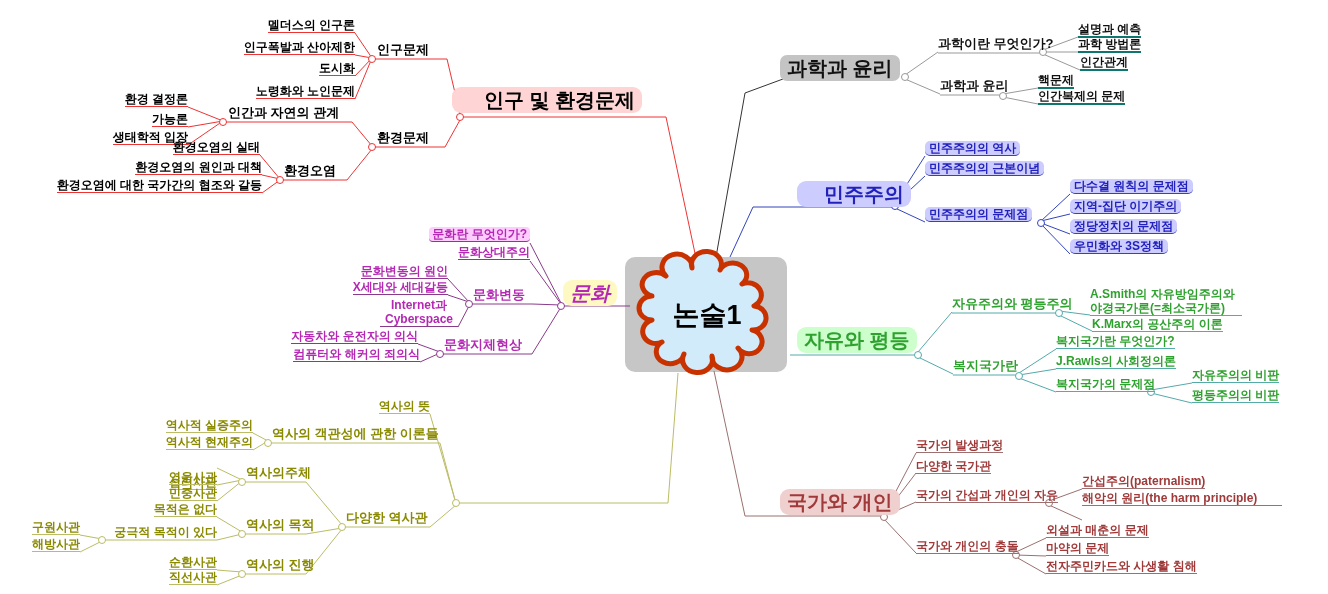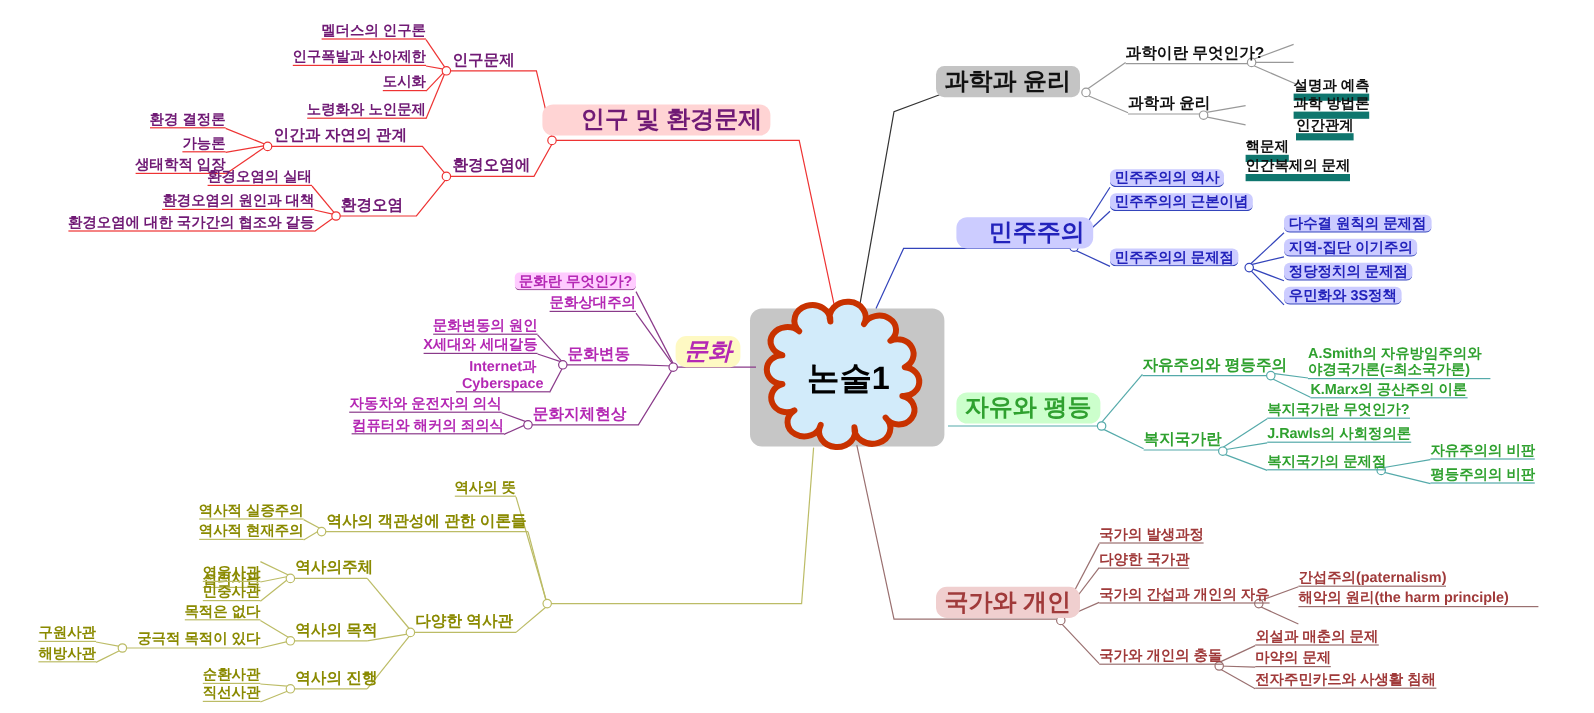--- a/index.html
+++ b/index.html
@@ -6,23 +6,23 @@
   #map{position:relative;width:1328px;height:594px;background:#fff;overflow:hidden;
        font-family:"Liberation Sans","DejaVu Sans",sans-serif;}
   #lines{position:absolute;left:0;top:0;width:1328px;height:594px;}
   .lbl{position:absolute;font-weight:bold;font-size:12px;line-height:14px;white-space:nowrap;z-index:3;}
   .node{font-size:13px;line-height:15px;}
   .title{font-size:20px;line-height:24px;padding:1px 7px;border-radius:9px;}
   .ra{text-align:right;}
   .wrap{white-space:normal;}
   .ctr{text-align:center;}
   
-  .b-pop{color:#701a75;} .b-pop.u{border-bottom:1px solid #EE3333;}
+  .b-pop{color:#000000;} .b-pop.u{border-bottom:1px solid #EE3333;}
   .bg-pop{background:#FFD4D4;padding-left:32px;}
-  .b-sci{color:#111111;} .b-sci.u{border-bottom:6px solid #0f766e;margin-top:42px;}
+  .b-sci{color:#111111;} .b-sci.u{border-bottom:2px solid #0f766e;}
   .bg-sci{background:#C4C4C4;border-radius:7px;}
   .b-dem{color:#2222BB;padding-left:27px;} .b-dem.u{border-bottom:1px solid #3344BB;}
   .bg-dem{background:#CCCCFF;padding:0 4px;border-radius:5px;}
   .b-fre{color:#2FA12F;} .b-fre.u{border-bottom:1px solid #55AAAA;}
   .bg-fre{background:#CCFFCC;}
   .b-sta{color:#A03A3A;} .b-sta.u{border-bottom:1px solid #9A7070;}
   .bg-sta{background:#F0CFCF;}
   .b-cul{color:#B428B4;} .b-cul.u{border-bottom:1px solid #8A3A8A;}
   .bg-cul{background:#fef9c3;font-style:italic;}
   .bg-cul-s{background:#FFCCFF;padding:0 3px;border-radius:4px;}
@@ -192,21 +192,21 @@
   </svg>
 
   <div id="center-label">논술1</div>
 
   <div class="lbl title b-pop bg-pop" style="left:452px;top:87px">인구 및 환경문제</div>
   <div class="lbl node b-pop" style="left:377px;top:42px">인구문제</div>
   <div class="lbl b-pop u ra" style="right:973px;top:18px">멜더스의 인구론</div>
   <div class="lbl b-pop u ra" style="right:973px;top:40px">인구폭발과 산아제한</div>
   <div class="lbl b-pop u ra" style="right:973px;top:61px">도시화</div>
   <div class="lbl b-pop u ra" style="right:973px;top:84px">노령화와 노인문제</div>
-  <div class="lbl node b-pop" style="left:377px;top:130px">환경오염에</div>
+  <div class="lbl node b-pop" style="left:377px;top:130px">환경문제</div>
   <div class="lbl node b-pop" style="left:228px;top:105px">인간과 자연의 관계</div>
   <div class="lbl b-pop u ra" style="right:1140px;top:92px">환경 결정론</div>
   <div class="lbl b-pop u ra" style="right:1140px;top:112px">가능론</div>
   <div class="lbl b-pop u ra" style="right:1140px;top:130px">생태학적 입장</div>
   <div class="lbl node b-pop" style="left:284px;top:163px">환경오염</div>
   <div class="lbl b-pop u ra" style="right:1068px;top:140px">환경오염의 실태</div>
   <div class="lbl b-pop u ra" style="right:1066px;top:160px">환경오염의 원인과 대책</div>
   <div class="lbl b-pop u ra" style="right:1066px;top:178px">환경오염에 대한 국가간의 협조와 갈등</div>
 
   <div class="lbl title b-sci bg-sci" style="left:780px;top:55px">과학과 윤리</div>

